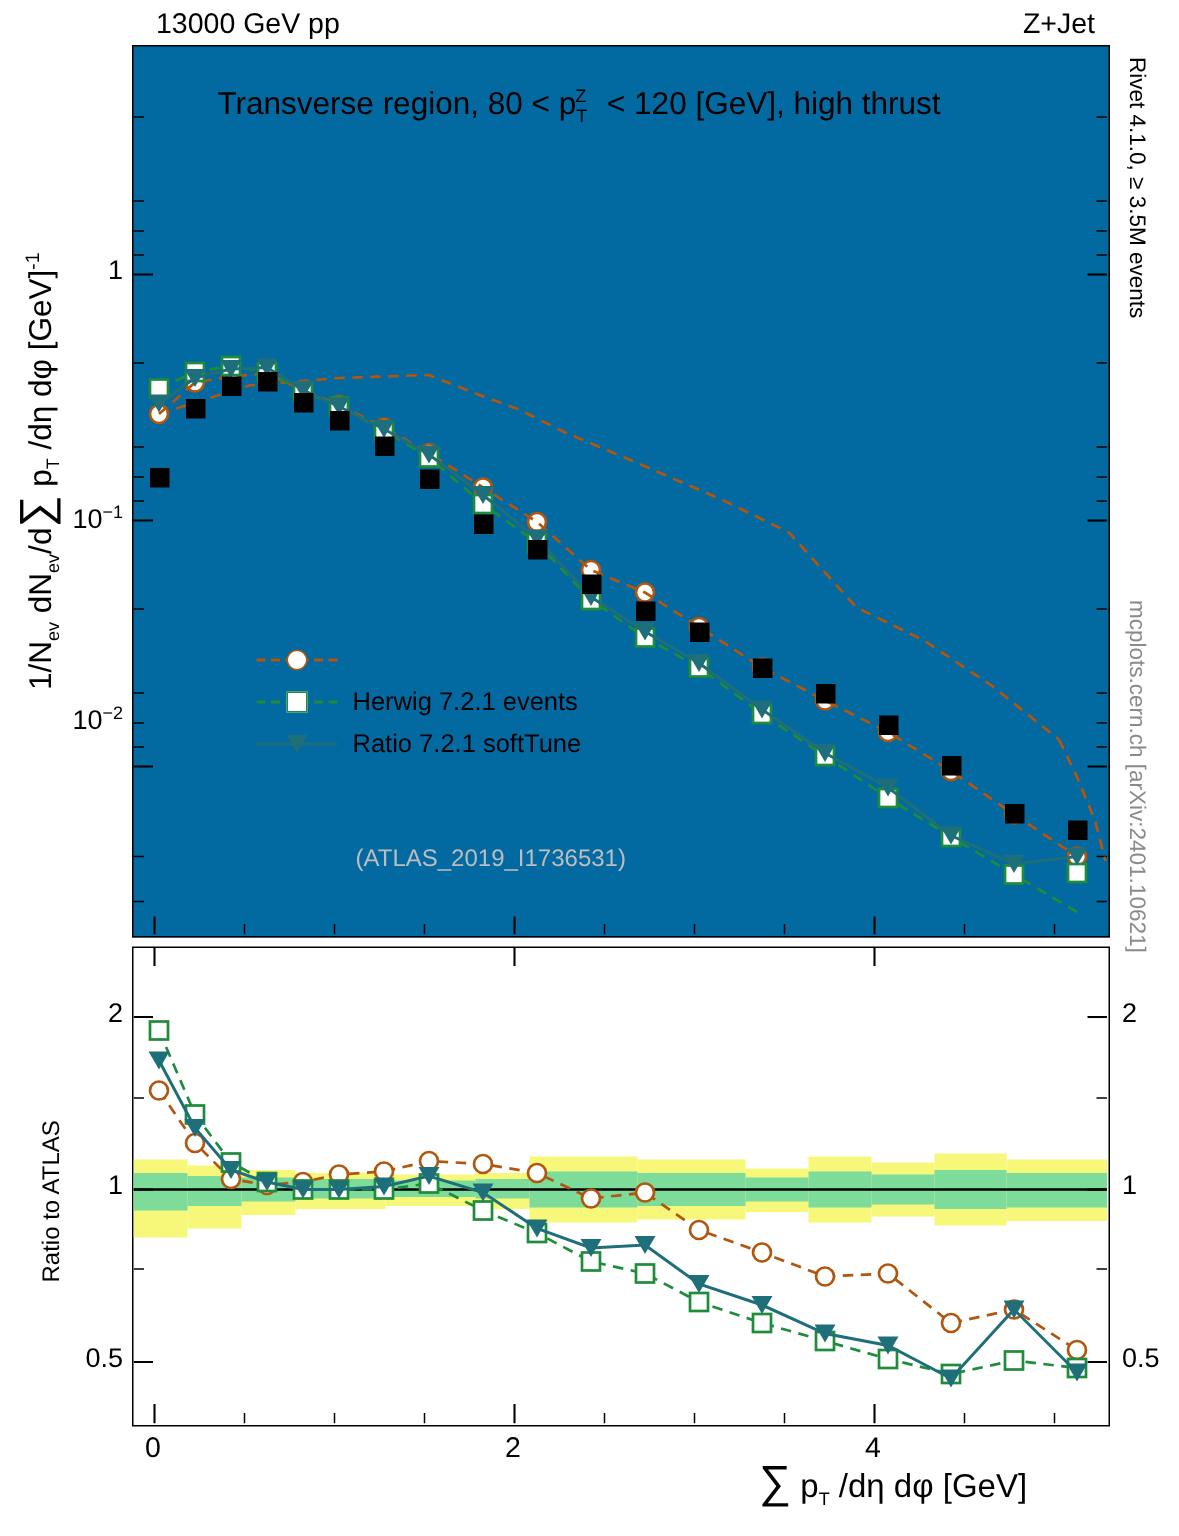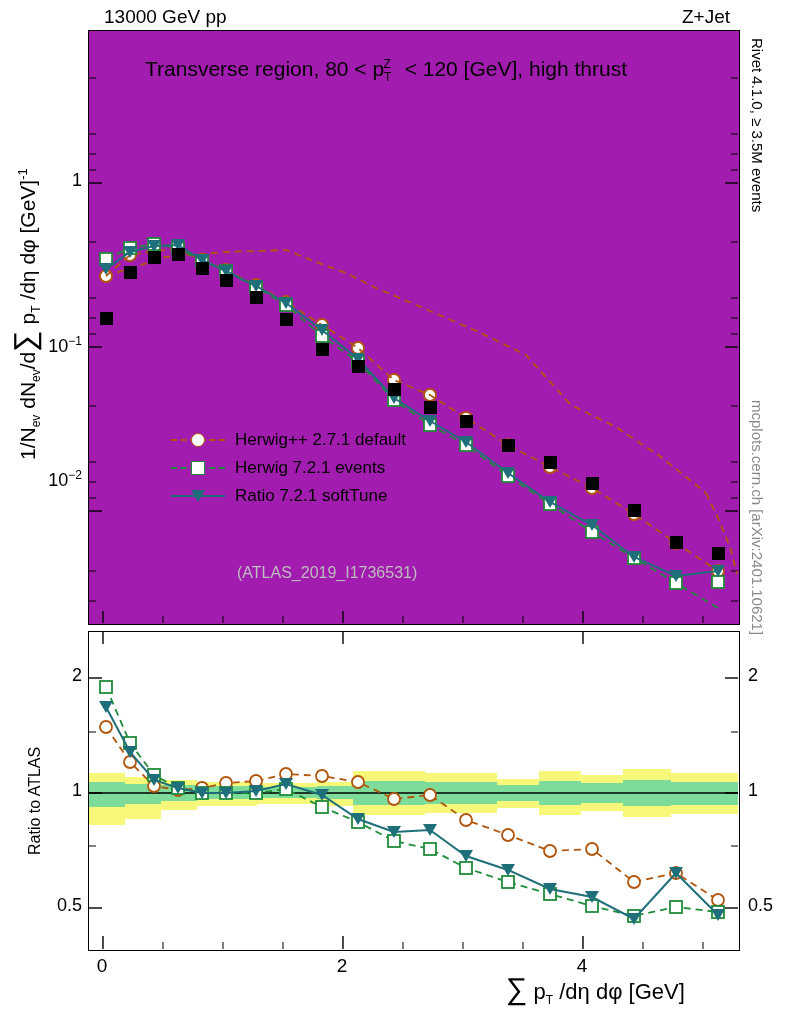--- a/index.html
+++ b/index.html
@@ -7,21 +7,21 @@
   #root{position:relative;width:786px;height:1024px;overflow:hidden;}
 
   .abs{position:absolute;}
   .txt{font-family:"Liberation Sans",sans-serif;color:#000;white-space:nowrap;}
 
   
   #hdr-left{left:104px;top:6px;font-size:19px;}
   #hdr-right{right:56px;top:6px;font-size:19px;}
 
   
-  #main-frame{left:88px;top:30px;width:652px;height:595px;border:1.6px solid #000;box-sizing:border-box;background:#a21caf;}
+  #main-frame{left:88px;top:30px;width:652px;height:595px;border:1.6px solid #000;box-sizing:border-box;background:#0369a1;}
   #ratio-frame{left:88px;top:631px;width:652px;height:320px;border:1.6px solid #000;box-sizing:border-box;background:#fff;}
 
   
   .vlabel{transform-origin:0 0;font-size:15px;color:#8a8a8a;}
   .vlabel.blk{color:#000;}
 
   
   #legend{left:170px;top:425px;}
   .leg-row{display:flex;align-items:center;height:28px;}
   .leg-mark{width:54px;height:20px;position:relative;margin-right:10px;}
@@ -213,21 +213,20 @@
       
       Transverse region, 80 &lt; p<span style="font-size:12px;vertical-align:sub;">T</span><span style="font-size:12px;vertical-align:super;position:relative;left:-8px;">Z</span> &lt; 120 [GeV], high thrust
     </div>
 
     <div class="abs" id="legend" style="left:82px;top:395px;">
       <div class="leg-row">
         <div class="leg-mark">
             <span class="dashline"></span>
             <span class="m-circ"></span>
           </div>
-        <div class="leg-txt">Herwig++ 2.7.1 default</div>
       </div>
       <div class="leg-row">
         <div class="leg-mark">
             <span class="dashline green"></span>
             <span class="m-osq"></span>
           </div>
         <div class="leg-txt">Herwig 7.2.1 events</div>
       </div>
       <div class="leg-row">
         <div class="leg-mark">

